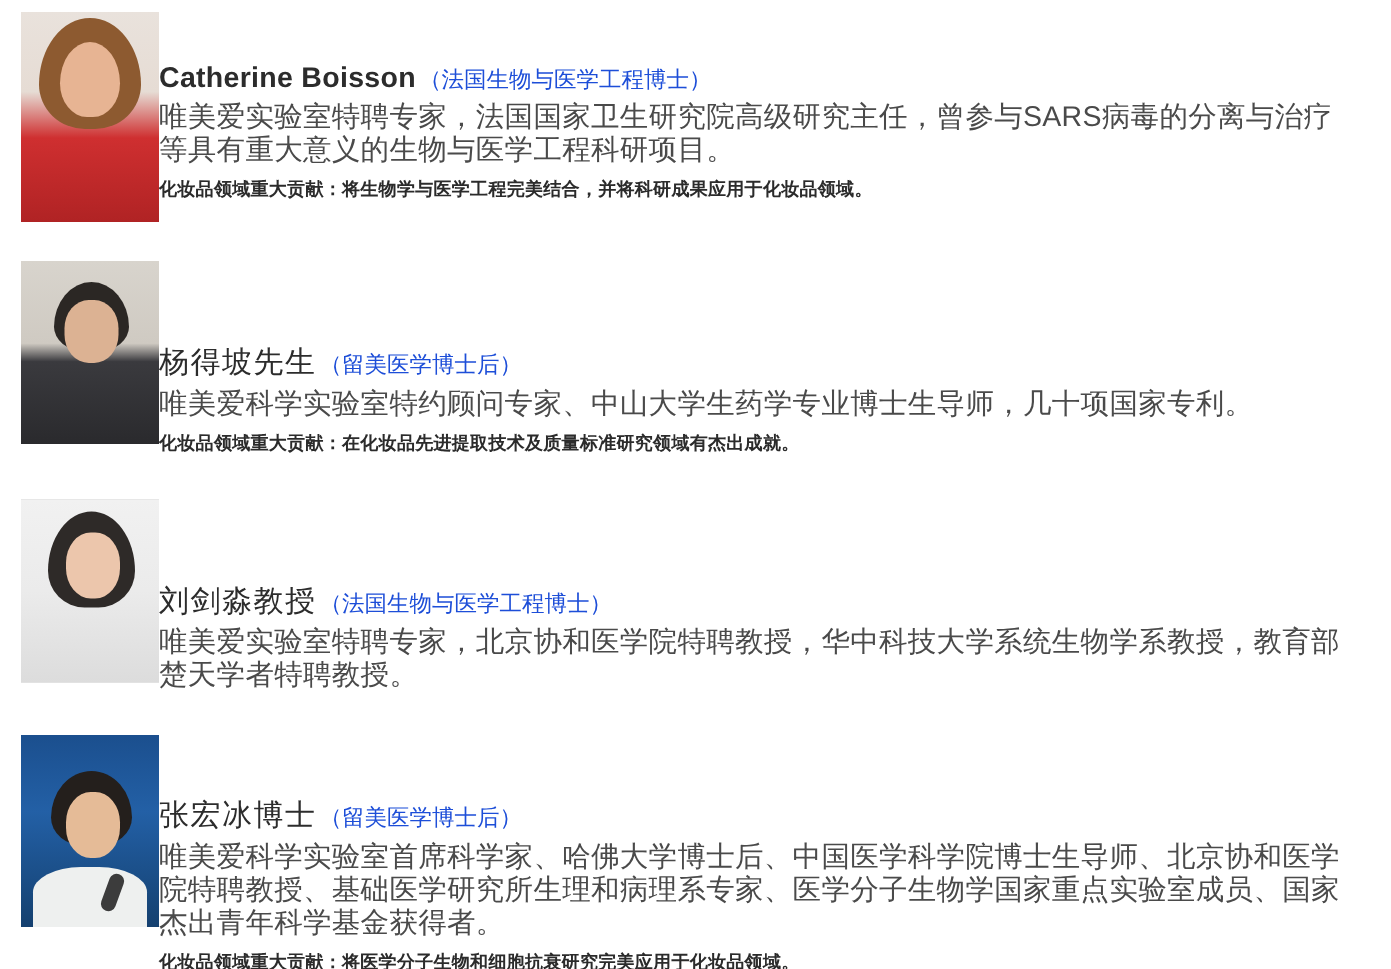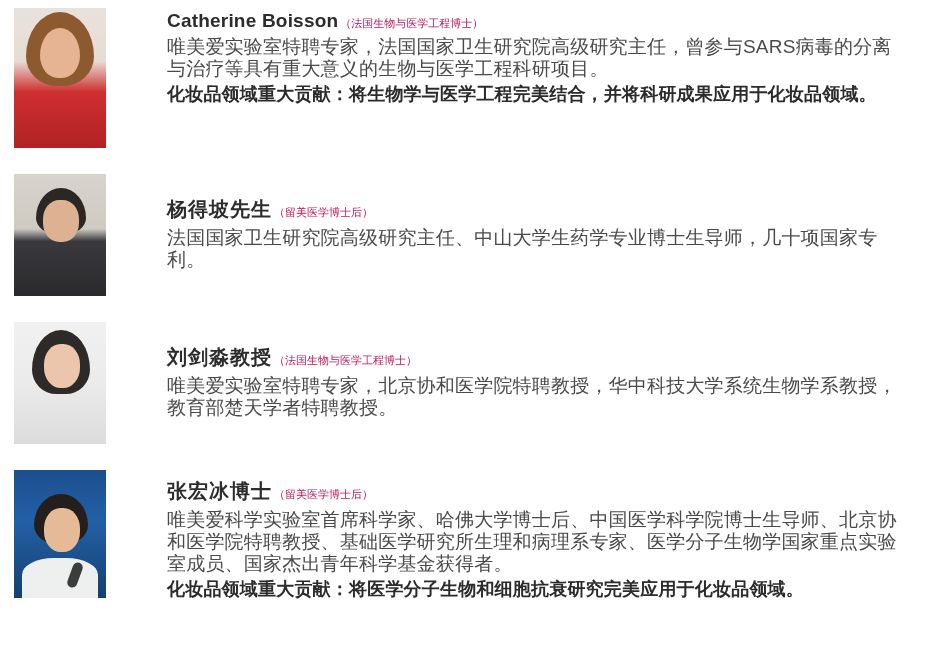--- a/index.html
+++ b/index.html
@@ -32,58 +32,58 @@
     position: relative;
     overflow: hidden;
     background: #c9c9c9;
   }
   .photo .face {
     position: absolute;
     left: 0; top: 0; right: 0; bottom: 0;
   }
   .body-col {
     flex: 1 1 auto;
-    padding-left: 61px;
     padding-top: 6px;
     box-sizing: border-box;
     min-width: 0;
+    margin-top: 32px;
   }
   .name-line {
     display: flex;
     align-items: baseline;
     flex-wrap: wrap;
     margin-bottom: 4px;
   }
   .name {
     font-size: 19px;
     font-weight: bold;
     color: #2c2c2c;
     letter-spacing: 0.2px;
   }
   .name-cn {
     font-size: 20px;
-    font-weight: bold;
+    font-weight: normal;
     color: #2c2c2c;
     letter-spacing: 1px;
   }
   .degree {
-    font-size: 11px;
-    color: #be185d;
+    font-size: 15px;
+    color: #1d4ed8;
     margin-left: 2px;
   }
   .desc {
     font-size: 19px;
     color: #4a4a4a;
     line-height: 22px;
     margin: 0 0 2px 0;
     padding-right: 24px;
     letter-spacing: 0.2px;
   }
   .contrib {
-    font-size: 18px;
+    font-size: 12px;
     line-height: 24px;
     color: #2b2b2b;
     font-weight: bold;
     letter-spacing: 0.2px;
     padding-right: 24px;
   }
 
   
   #row-0 { padding-top: 8px; }
   #row-0 .photo { height: 140px; }
@@ -200,21 +200,22 @@
 
   <div class="expert-row" id="row-1">
     <div class="photo">
       <div class="face p1"></div>
     </div>
     <div class="body-col">
       <div class="name-line">
         <span class="name-cn">杨得坡先生</span>
         <span class="degree">（留美医学博士后）</span>
       </div>
-      <p class="desc">法国国家卫生研究院高级研究主任、中山大学生药学专业博士生导师，几十项国家专利。</p>
+      <p class="desc">唯美爱科学实验室特约顾问专家、中山大学生药学专业博士生导师，几十项国家专利。</p>
+      <div class="contrib">化妆品领域重大贡献：在化妆品先进提取技术及质量标准研究领域有杰出成就。</div>
     </div>
   </div>
 
   <div class="expert-row" id="row-2">
     <div class="photo">
       <div class="face p2"></div>
     </div>
     <div class="body-col">
       <div class="name-line">
         <span class="name-cn">刘剑淼教授</span>

